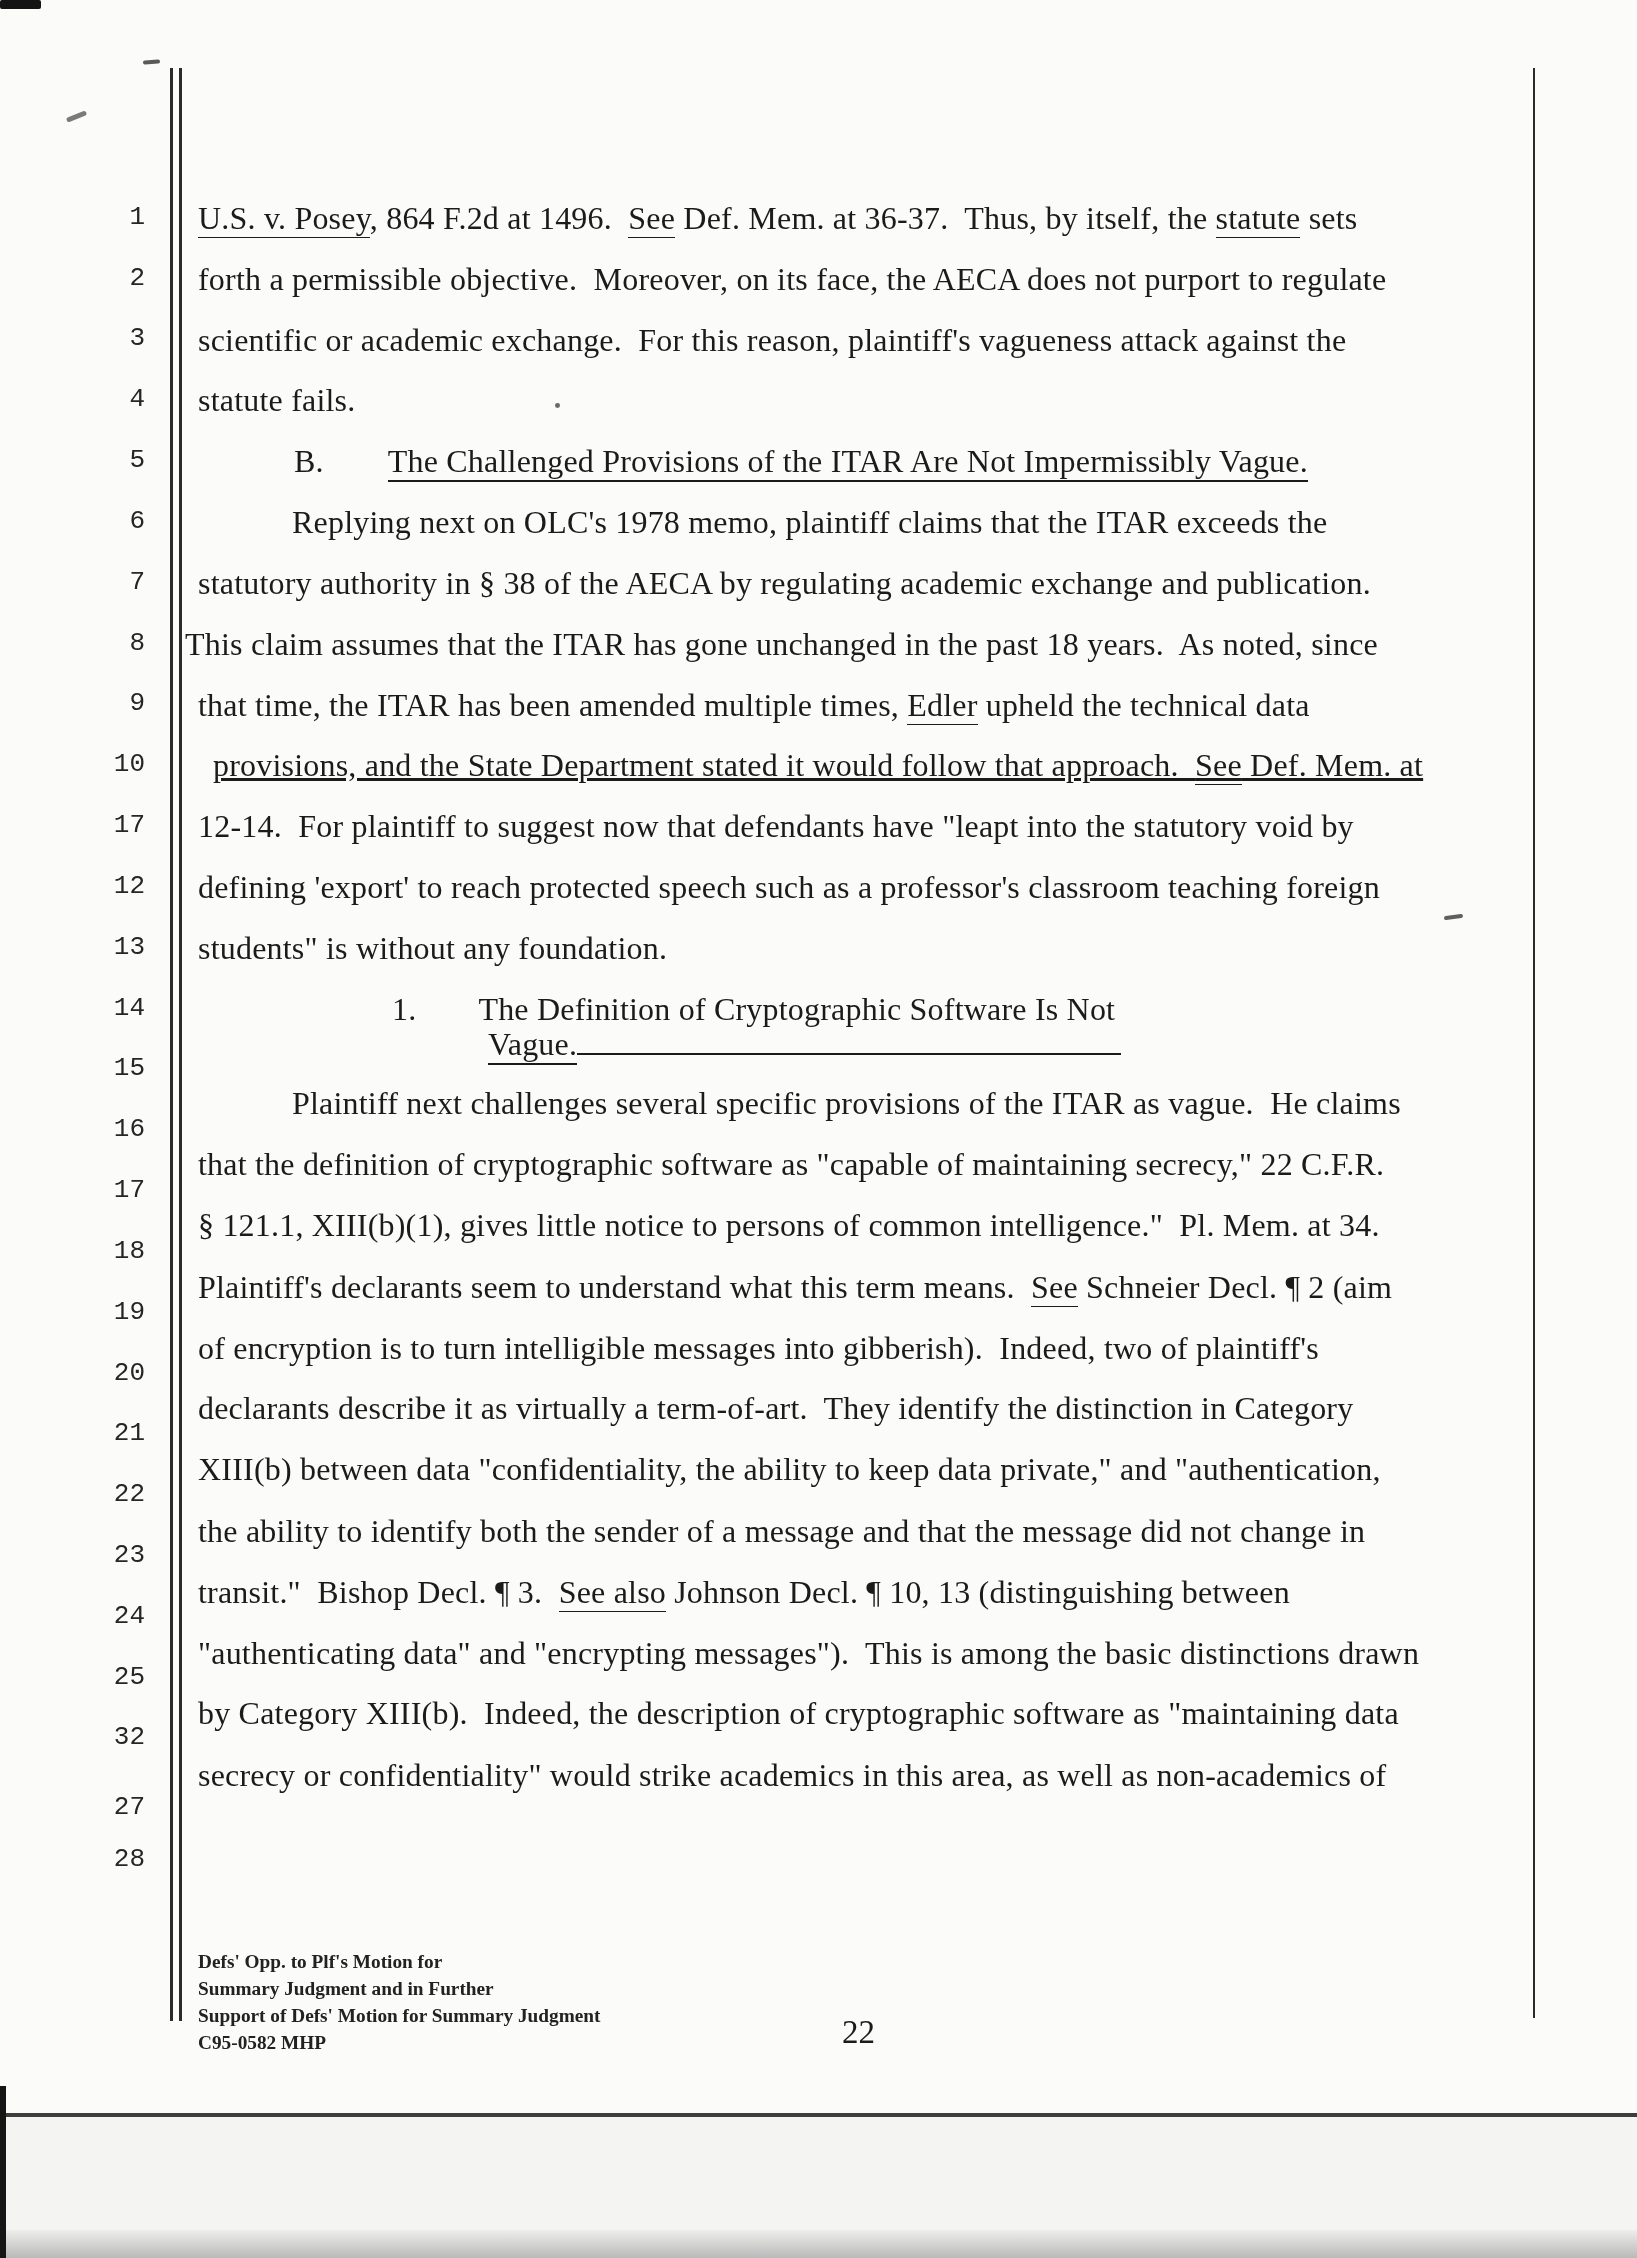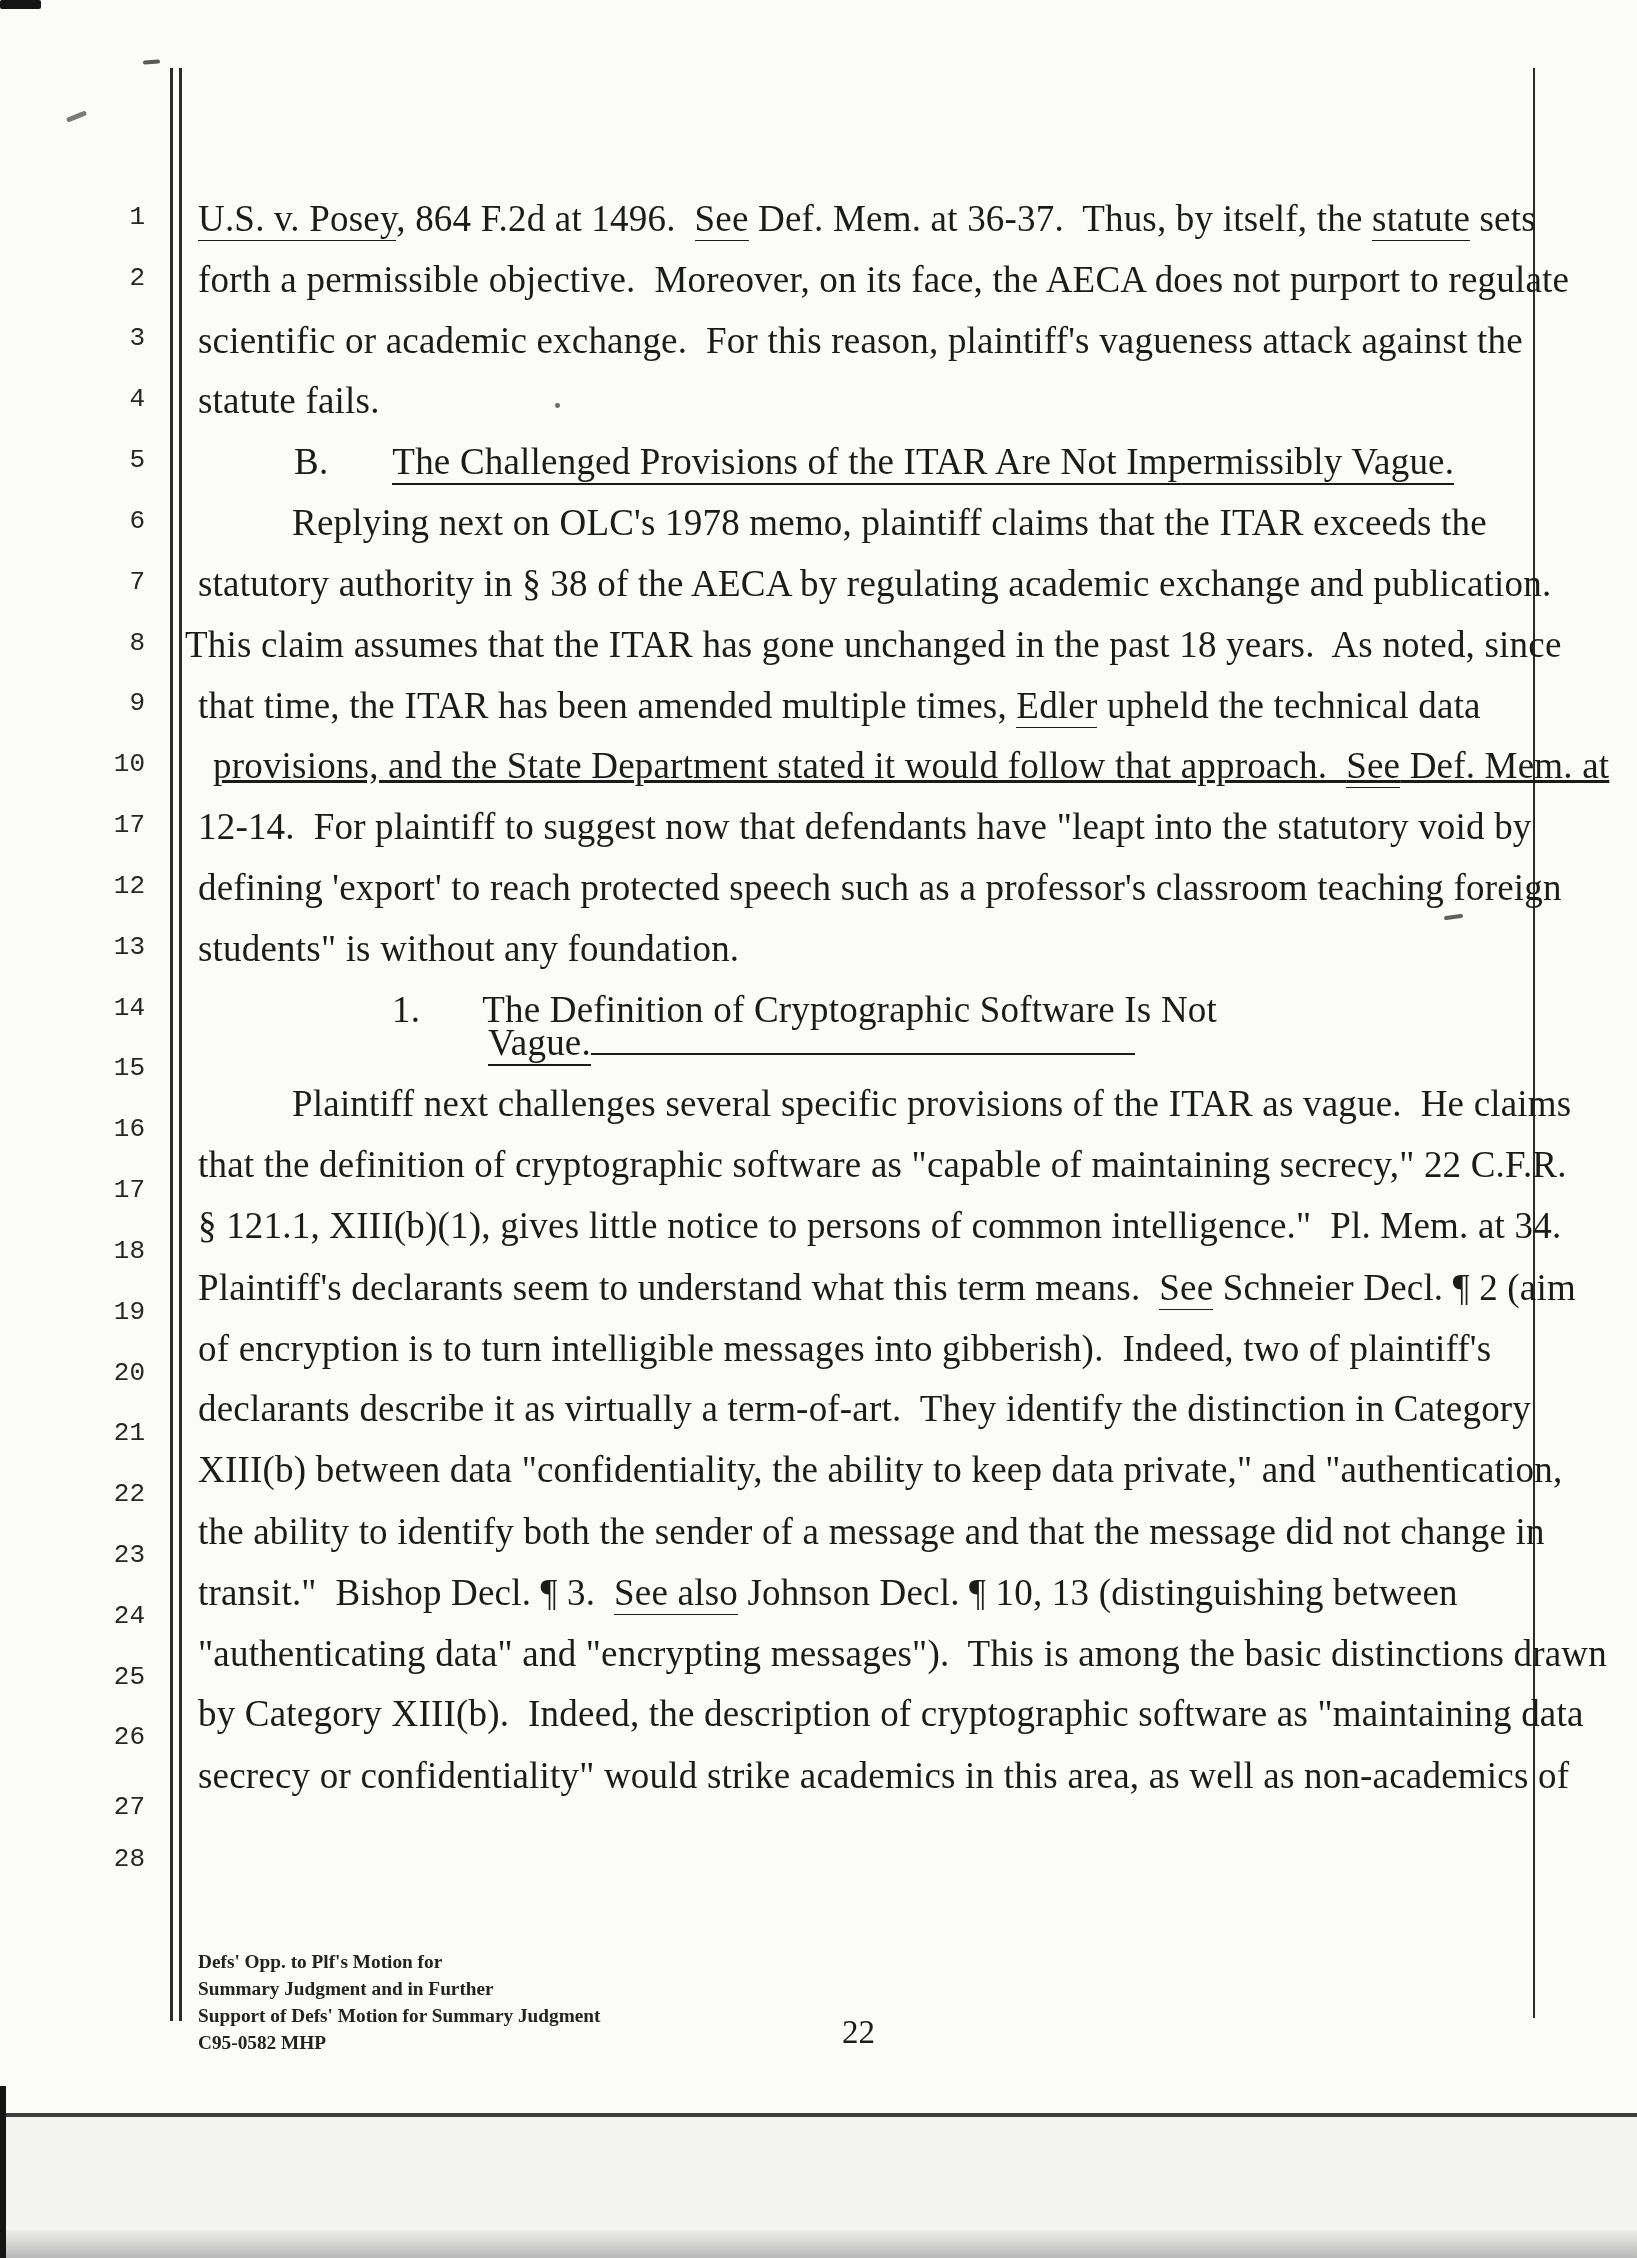--- a/index.html
+++ b/index.html
@@ -19,21 +19,21 @@
   
   .lnum{
     position:absolute;left:53px;width:92px;
     text-align:right;
     font-family:"Liberation Mono","DejaVu Sans Mono",monospace;
     font-size:26px;color:#262626;line-height:31px;
   }
   
   .bline{
     position:absolute;white-space:pre;
-    font-size:37px;line-height:39px;letter-spacing:0.2px;
+    font-size:32px;line-height:39px;letter-spacing:0.2px;
     color:#1b1b1b;
   }
   .seg{white-space:pre;}
   .seg.u{border-bottom:1.9px solid #1b1b1b;padding-bottom:1px;}
   .seg.u.h{border-bottom-width:2.9px;}
   .seg.rule{display:inline-block;height:29px;vertical-align:baseline;}
   
   .fline{
     position:absolute;left:198px;white-space:pre;
     font-size:19.3px;font-weight:700;line-height:23px;color:#222;
@@ -89,21 +89,21 @@
       <div class="lnum" style="top: 1114px;">16</div>
       <div class="lnum" style="top: 1175px;">17</div>
       <div class="lnum" style="top: 1236px;">18</div>
       <div class="lnum" style="top: 1297px;">19</div>
       <div class="lnum" style="top: 1358px;">20</div>
       <div class="lnum" style="top: 1418px;">21</div>
       <div class="lnum" style="top: 1479px;">22</div>
       <div class="lnum" style="top: 1540px;">23</div>
       <div class="lnum" style="top: 1601px;">24</div>
       <div class="lnum" style="top: 1662px;">25</div>
-      <div class="lnum" style="top: 1722px;">26</div>
+      <div class="lnum" style="top: 1722px;">32</div>
       <div class="lnum" style="top: 1783px; margin-top: 9px;">27</div>
       <div class="lnum" style="top: 1844px;">28</div>
     </div>
   <div id="text-column">
       <div class="bline" style="top: 199px; left: 198px;"><span class="seg u">U.S. v. Posey</span><span class="seg">, 864 F.2d at 1496.  </span><span class="seg u">See</span><span class="seg"> Def. Mem. at 36-37.  Thus, by itself, the </span><span class="seg u">statute</span><span class="seg"> sets</span></div>
       <div class="bline" style="top: 260px; left: 198px;"><span class="seg">forth a permissible objective.  Moreover, on its face, the AECA does not purport to regulate</span></div>
       <div class="bline" style="top: 321px; left: 198px;"><span class="seg">scientific or academic exchange.  For this reason, plaintiff's vagueness attack against the</span></div>
       <div class="bline" style="top: 381px; left: 198px;"><span class="seg">statute fails.</span></div>
       <div class="bline" style="top: 442px; left: 294px;"><span class="seg" style="margin-right: 64px;">B.</span><span class="seg u h">The Challenged Provisions of the ITAR Are Not Impermissibly Vague.</span></div>
       <div class="bline" style="top: 503px; left: 292px;"><span class="seg">Replying next on OLC's 1978 memo, plaintiff claims that the ITAR exceeds the</span></div>

